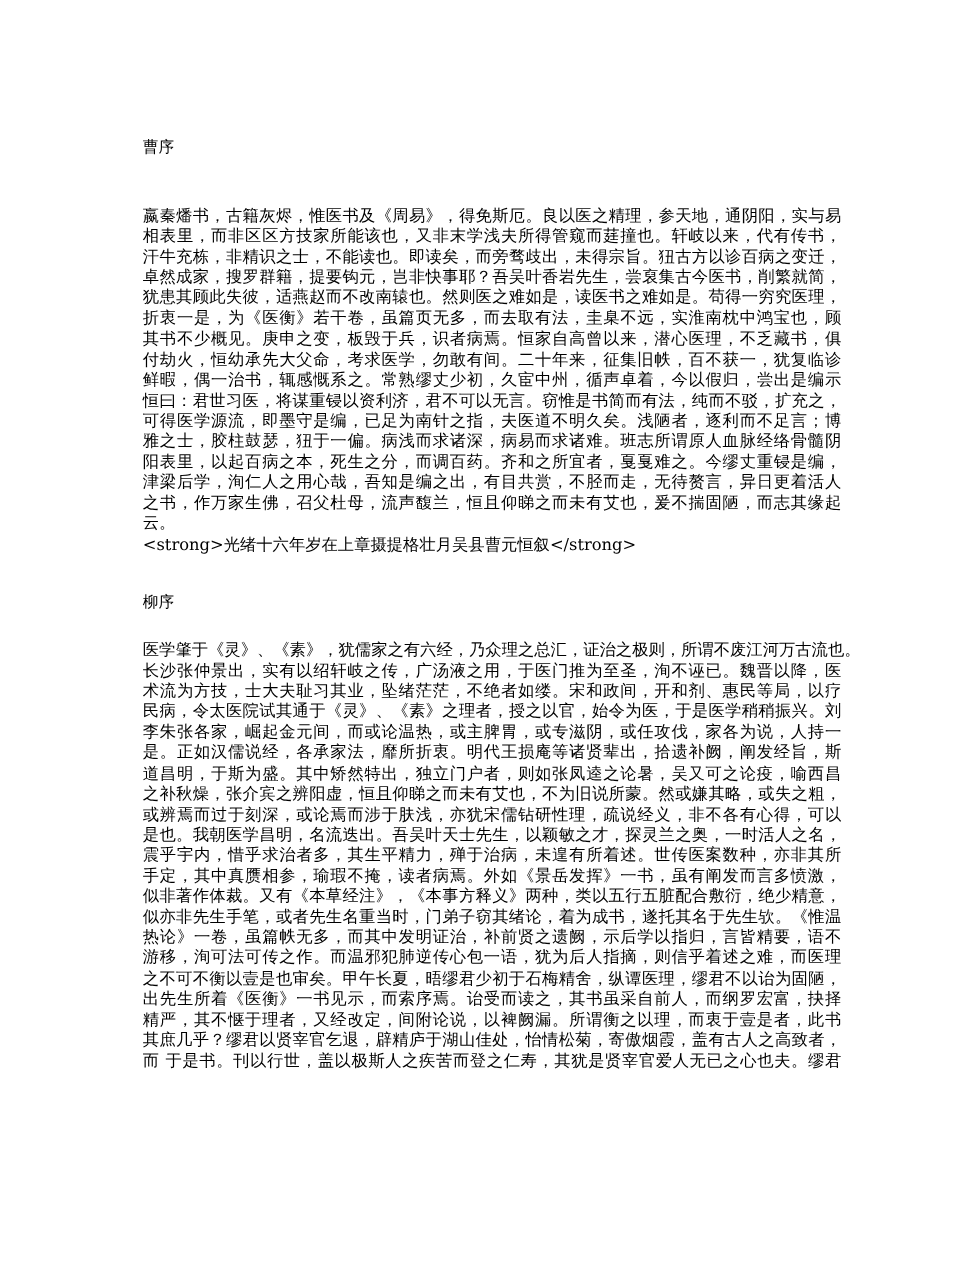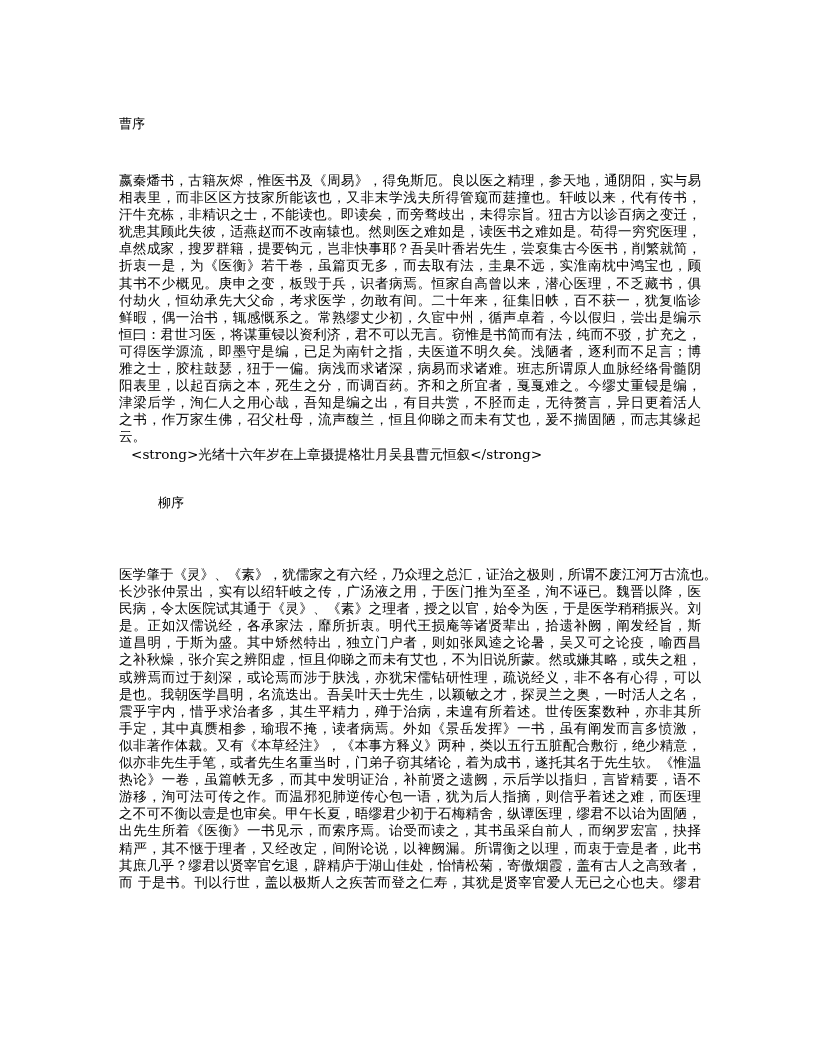--- a/index.html
+++ b/index.html
@@ -17,43 +17,45 @@
 <body>
 
 <div class="page">
 
   <div class="heading" style="top:115px;">曹序</div>
 
   <div class="para" style="top:172px;">
     <span class="line">嬴秦燔书，古籍灰烬，惟医书及《周易》，得免斯厄。良以医之精理，参天地，通阴阳，实与易</span>
     <span class="line">相表里，而非区区方技家所能该也，又非末学浅夫所得管窥而莛撞也。轩岐以来，代有传书，</span>
     <span class="line">汗牛充栋，非精识之士，不能读也。即读矣，而旁骛歧出，未得宗旨。狃古方以诊百病之变迁，</span>
+    <span class="line">卓然成家，搜罗群籍，提要钩元，岂非快事耶？吾吴叶香岩先生，尝裒集古今医书，削繁就简，</span>
     <span class="line">犹患其顾此失彼，适燕赵而不改南辕也。然则医之难如是，读医书之难如是。苟得一穷究医理，</span>
-    <span class="line">卓然成家，搜罗群籍，提要钩元，岂非快事耶？吾吴叶香岩先生，尝裒集古今医书，削繁就简，</span>
     <span class="line">折衷一是，为《医衡》若干卷，虽篇页无多，而去取有法，圭臬不远，实淮南枕中鸿宝也，顾</span>
     <span class="line">其书不少概见。庚申之变，板毁于兵，识者病焉。恒家自高曾以来，潜心医理，不乏藏书，俱</span>
     <span class="line">付劫火，恒幼承先大父命，考求医学，勿敢有间。二十年来，征集旧帙，百不获一，犹复临诊</span>
     <span class="line">鲜暇，偶一治书，辄感慨系之。常熟缪丈少初，久宦中州，循声卓着，今以假归，尝出是编示</span>
     <span class="line">恒曰：君世习医，将谋重锓以资利济，君不可以无言。窃惟是书简而有法，纯而不驳，扩充之，</span>
     <span class="line">可得医学源流，即墨守是编，已足为南针之指，夫医道不明久矣。浅陋者，逐利而不足言；博</span>
     <span class="line">雅之士，胶柱鼓瑟，狃于一偏。病浅而求诸深，病易而求诸难。班志所谓原人血脉经络骨髓阴</span>
     <span class="line">阳表里，以起百病之本，死生之分，而调百药。齐和之所宜者，戛戛难之。今缪丈重锓是编，</span>
     <span class="line">津梁后学，洵仁人之用心哉，吾知是编之出，有目共赏，不胫而走，无待赘言，异日更着活人</span>
     <span class="line">之书，作万家生佛，召父杜母，流声馥兰，恒且仰睇之而未有艾也，爰不揣固陋，而志其缘起</span>
     <span class="line last">云。</span>
   </div>
 
-  <div class="sig" style="top:446px;margin-left:12px;">&lt;strong&gt;光绪十六年岁在上章摄提格壮月吴县曹元恒叙&lt;/strong&gt;</div>
+  <div class="sig" style="top:446px;">&lt;strong&gt;光绪十六年岁在上章摄提格壮月吴县曹元恒叙&lt;/strong&gt;</div>
 
-  <div class="heading" style="top:494px;margin-left:39px;">柳序</div>
+  <div class="heading" style="top:494px;">柳序</div>
 
-  <div class="para" style="top:566px;">
+  <div class="para" style="top:534px;">
     <span class="line">医学肇于《灵》、《素》，犹儒家之有六经，乃众理之总汇，证治之极则，所谓不废江河万古流也。</span>
     <span class="line">长沙张仲景出，实有以绍轩岐之传，广汤液之用，于医门推为至圣，洵不诬已。魏晋以降，医</span>
+    <span class="line">术流为方技，士大夫耻习其业，坠绪茫茫，不绝者如缕。宋和政间，开和剂、惠民等局，以疗</span>
     <span class="line">民病，令太医院试其通于《灵》、《素》之理者，授之以官，始令为医，于是医学稍稍振兴。刘</span>
+    <span class="line">李朱张各家，崛起金元间，而或论温热，或主脾胃，或专滋阴，或任攻伐，家各为说，人持一</span>
     <span class="line">是。正如汉儒说经，各承家法，靡所折衷。明代王损庵等诸贤辈出，拾遗补阙，阐发经旨，斯</span>
     <span class="line">道昌明，于斯为盛。其中矫然特出，独立门户者，则如张凤逵之论暑，吴又可之论疫，喻西昌</span>
     <span class="line">之补秋燥，张介宾之辨阳虚，恒且仰睇之而未有艾也，不为旧说所蒙。然或嫌其略，或失之粗，</span>
     <span class="line">或辨焉而过于刻深，或论焉而涉于肤浅，亦犹宋儒钻研性理，疏说经义，非不各有心得，可以</span>
     <span class="line">是也。我朝医学昌明，名流迭出。吾吴叶天士先生，以颖敏之才，探灵兰之奥，一时活人之名，</span>
     <span class="line">震乎宇内，惜乎求治者多，其生平精力，殚于治病，未遑有所着述。世传医案数种，亦非其所</span>
     <span class="line">手定，其中真赝相参，瑜瑕不掩，读者病焉。外如《景岳发挥》一书，虽有阐发而言多愤激，</span>
     <span class="line">似非著作体裁。又有《本草经注》，《本事方释义》两种，类以五行五脏配合敷衍，绝少精意，</span>
     <span class="line">似亦非先生手笔，或者先生名重当时，门弟子窃其绪论，着为成书，遂托其名于先生欤。《惟温</span>
     <span class="line">热论》一卷，虽篇帙无多，而其中发明证治，补前贤之遗阙，示后学以指归，言皆精要，语不</span>

